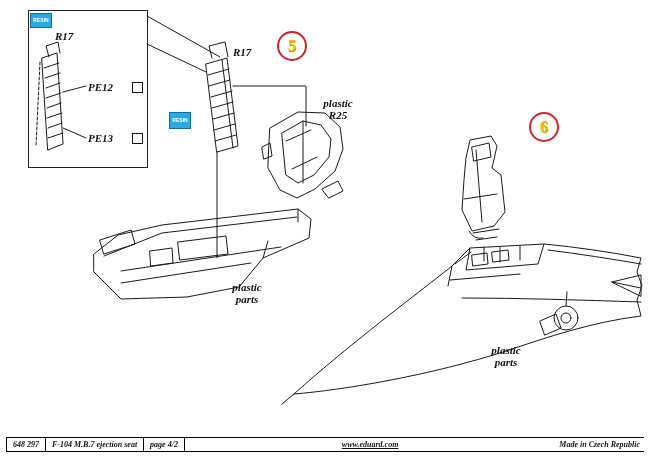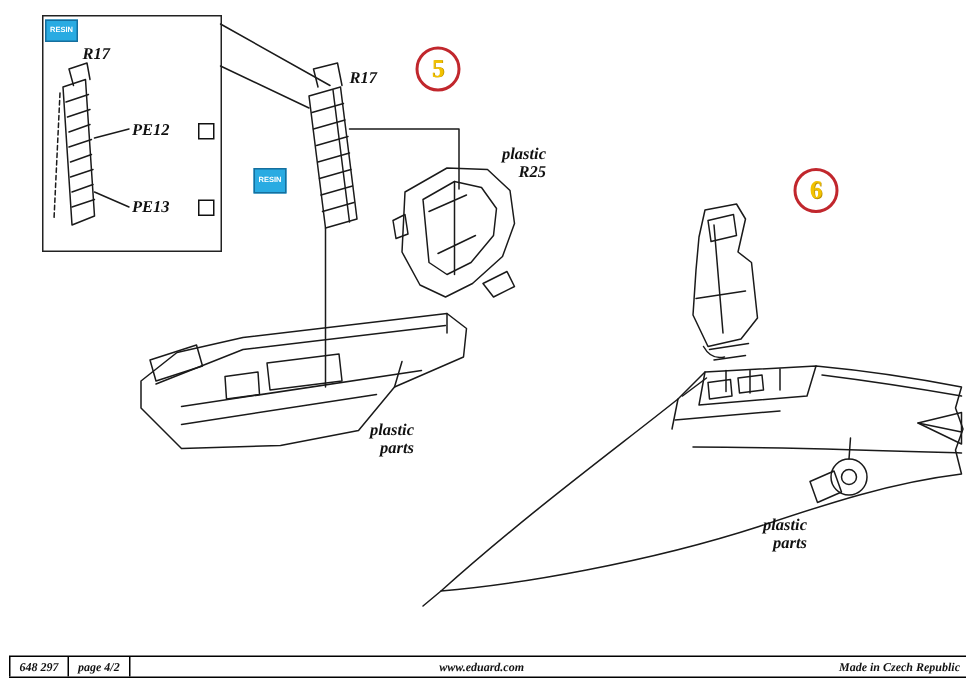--- a/index.html
+++ b/index.html
@@ -4,41 +4,41 @@
 <style>
   html,body{margin:0;padding:0;}
   body{
     width:650px;height:459px;position:relative;overflow:hidden;
     background:#ffffff;font-family:"Liberation Serif", serif;color:#111;
   }
   .page{position:absolute;inset:0;background:#fff;}
   svg.art{position:absolute;left:0;top:0;}
   .inset{position:absolute;left:28px;top:10px;width:118px;height:156px;border:1px solid #222;}
   .lbl{position:absolute;font-weight:bold;font-style:italic;font-size:11px;line-height:1.1;white-space:nowrap;text-align:right;}
-  .lbl.center{white-space:normal;}
+  .lbl.center{text-align:center;white-space:normal;}
   .pe-row{position:absolute;display:flex;align-items:center;gap:19px;font-weight:bold;font-style:italic;font-size:11px;}
   .pe-box{width:9px;height:9px;border:1px solid #111;background:#fff;}
   .step{
     position:absolute;width:26px;height:26px;border:2px solid #c1272d;border-radius:50%;
     display:flex;align-items:center;justify-content:center;background:#fff;
     font-size:17px;font-weight:bold;color:#f2c200;text-shadow:0.5px 0.5px 0 #b98e00;
   }
   .tag{
     position:absolute;background:#29abe2;border:1px solid #156f9e;color:#fff;
     font-family:"Liberation Sans", sans-serif;font-weight:bold;font-size:5px;line-height:1.1;
     display:flex;align-items:center;justify-content:center;text-align:center;
   }
   .footer{
     position:absolute;left:6px;right:6px;top:437px;height:13px;
     border-top:1.5px solid #000;border-bottom:1px solid #000;
     display:flex;align-items:stretch;font-size:8px;font-weight:bold;font-style:italic;
   }
   .fcell{padding:0 6px;border-right:1px solid #000;display:flex;align-items:center;white-space:nowrap;font-family:Liberation Serif, serif;}
   .fcell.first{border-left:1px solid #000;}
-  .fcenter{flex:1;display:flex;align-items:center;justify-content:center;}
+  .fcenter{flex:1;display:flex;align-items:center;justify-content:center;text-decoration:underline;}
   .fright{display:flex;align-items:center;padding:0 4px;white-space:nowrap;}
 </style>
 </head>
 <body>
 
 <div class="page">
 
   <svg class="art" width="650" height="459" viewBox="0 0 650 459" fill="none" stroke="#1a1a1a" stroke-width="1" stroke-linejoin="round" stroke-linecap="round">
 
     <g>
@@ -152,18 +152,19 @@
     <div>parts</div>
   </div>
 
   <div class="lbl center" style="left:474px;top:344px;width:64px;">
     <div>plastic</div>
     <div>parts</div>
   </div>
 
   <div class="footer">
     <div class="fcell first">648 297</div>
+    <div class="fcell">F-104 M.B.7 ejection seat</div>
     <div class="fcell">page 4/2</div>
     <div class="fcenter">www.eduard.com</div>
     <div class="fright">Made in Czech Republic</div>
   </div>
 
 </div>
 
 </body></html>

